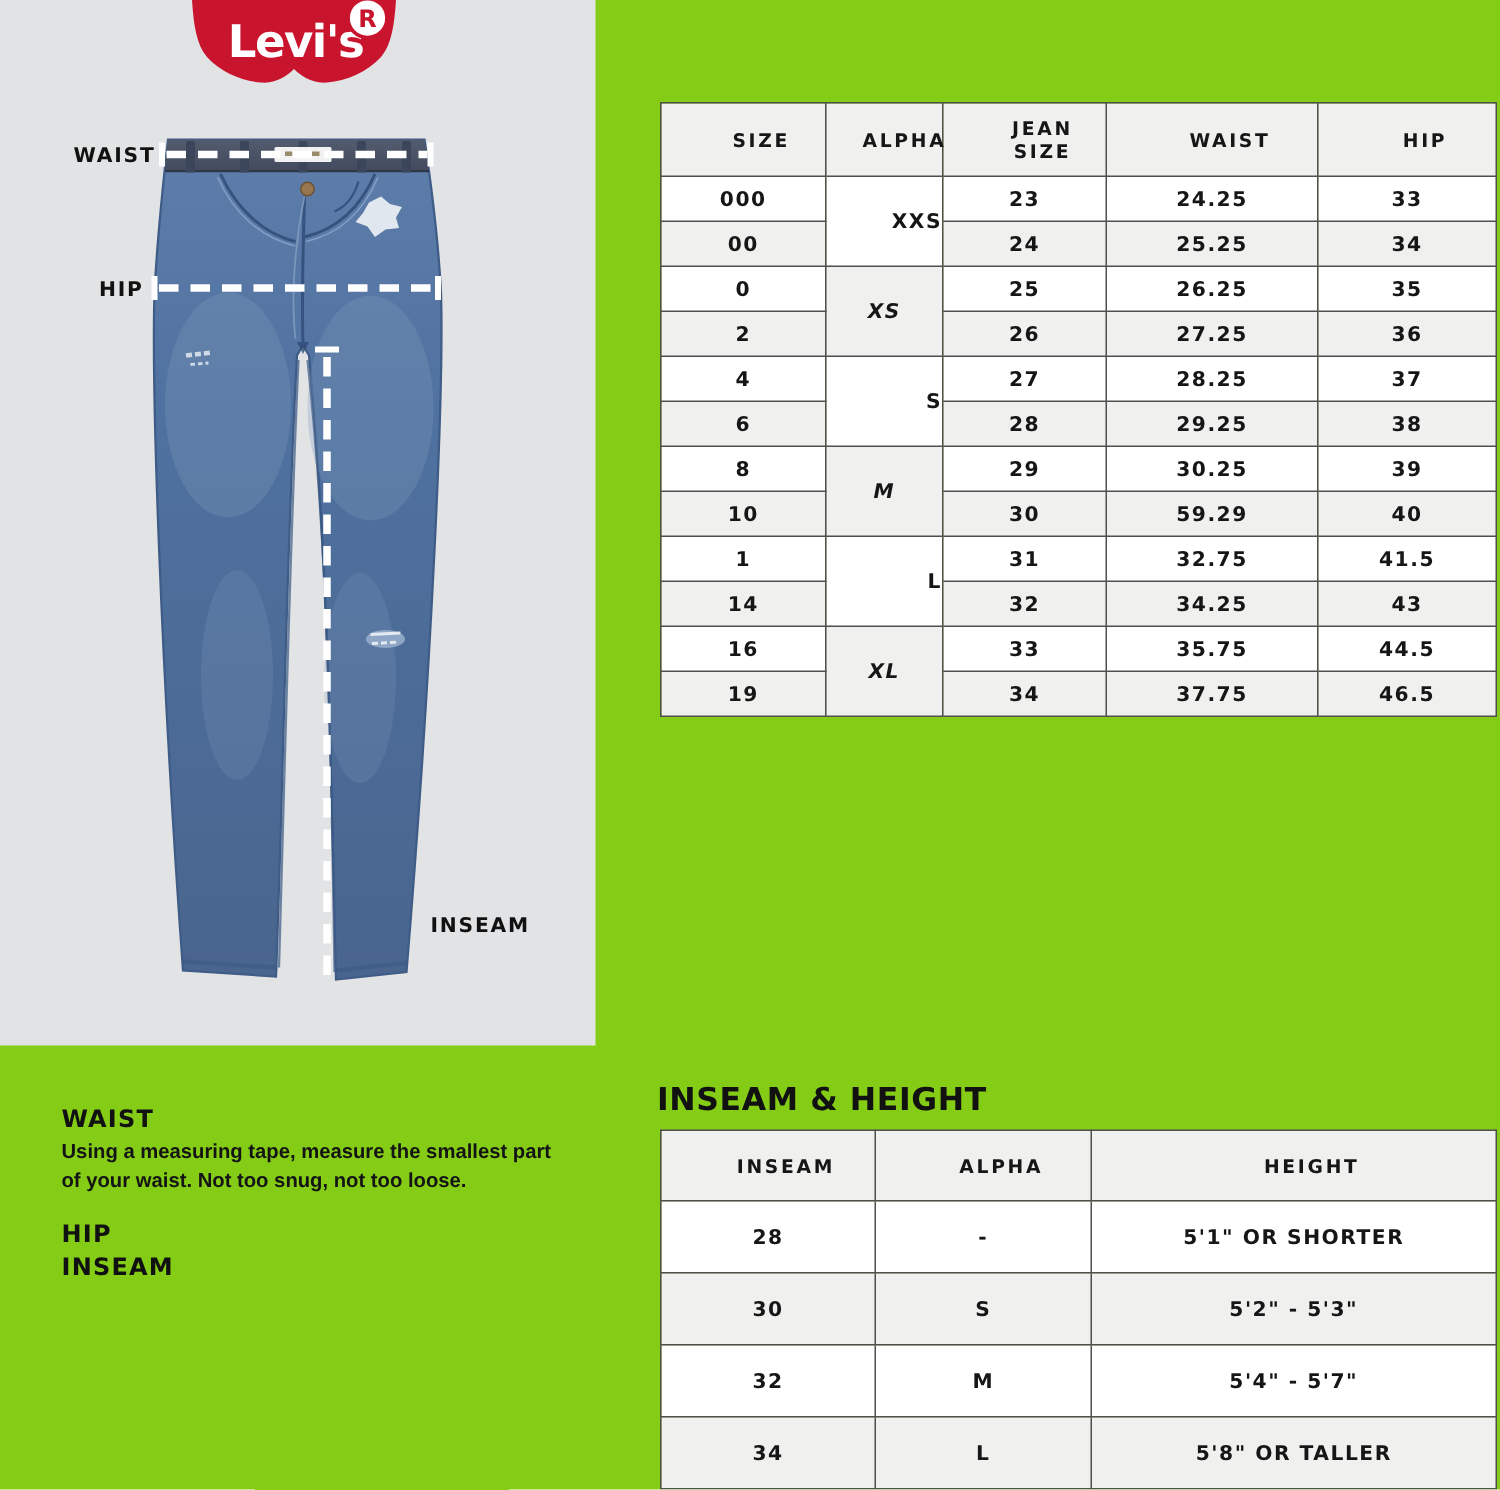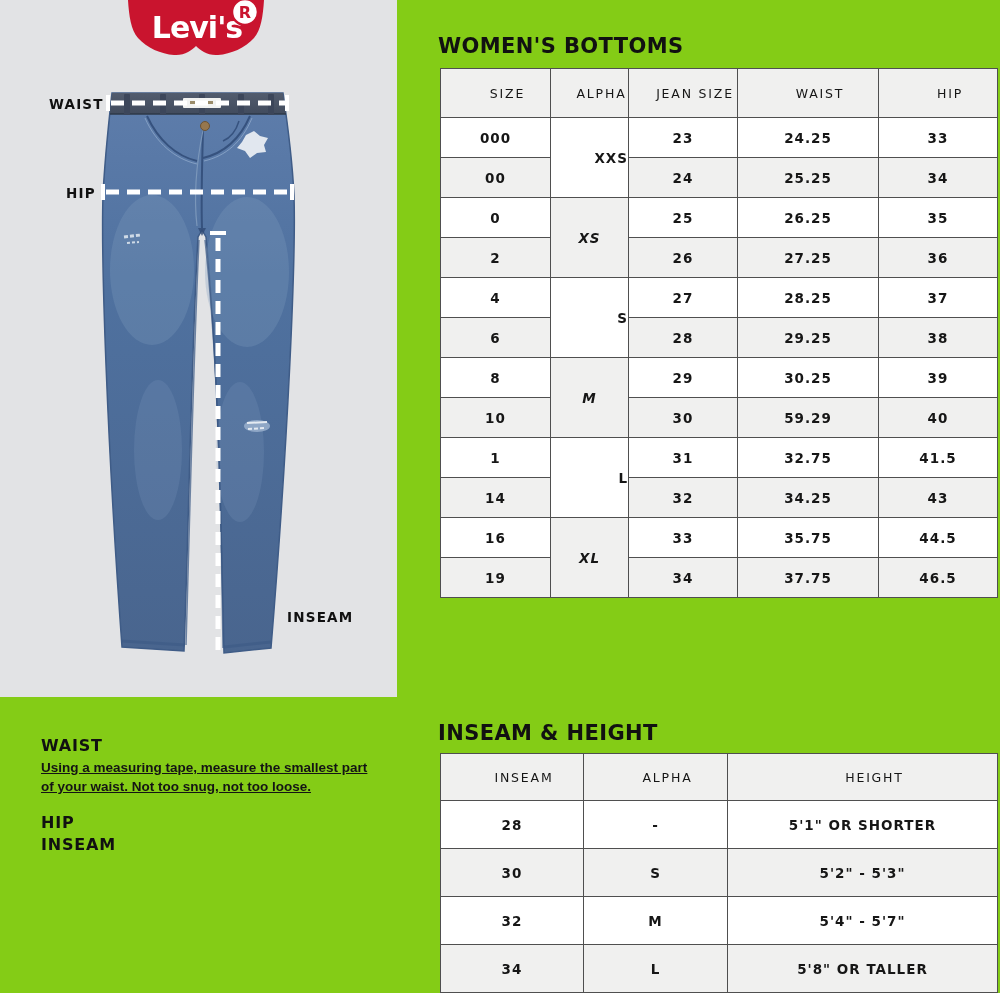--- a/index.html
+++ b/index.html
@@ -20,36 +20,36 @@
              letter-spacing:0.4px;color:#111;line-height:22px;}
   .t1-title{top:35px;}
   .t2-title{top:722px;text-align:right;}
 
   
   table{position:absolute;left:440px;border-collapse:collapse;table-layout:fixed;
         font-family:"DejaVu Sans","Liberation Sans",sans-serif;}
   .t1{top:68px;width:557px;}
   .t2{top:753px;width:557px;}
   td,th{border:1px solid #4f4f4f;text-align:center;vertical-align:middle;padding:0;}
-  th{font-size:12.5px;font-weight:normal;letter-spacing:1.8px;background:#f0f0ef;color:#161616;padding-left:24px;}
+  th{font-size:12.5px;font-weight:bold;letter-spacing:1.8px;background:#f0f0ef;color:#161616;padding-left:24px;}
   td{font-size:13.5px;font-weight:bold;letter-spacing:1px;color:#161616;}
   .t1 thead tr{height:49px;}
-  .t1 tbody tr{height:40px;}
+  .t1 tbody tr{height:30px;}
   .t2 thead tr{height:47px;}
   .t2 tbody tr{height:48px;}
   tr.row-w td{background:#ffffff;}
   tr.row-g td{background:#f0f0ef;text-align:center;}
   td.alpha-w{background:#ffffff !important;text-align:right;}
   td.alpha-g{background:#f0f0ef !important;font-style:italic;}
 
   
   .guide{position:absolute;left:41px;top:736px;width:380px;}
   .guide h3{margin:0 0 3px 0;font-size:16px;font-weight:800;letter-spacing:0.8px;color:#111;}
   .guide p{margin:0 0 17px 0;font-size:13.5px;line-height:1.42;font-weight:600;
-           font-family:"Liberation Sans",sans-serif;color:#141414;white-space:pre-line;text-decoration:underline;}
+           font-family:"Liberation Sans",sans-serif;color:#141414;white-space:pre-line;}
 </style>
 </head>
 <body>
 
 <div class="stage">
 
   <section class="photo-panel">
 
     <svg class="logo-svg" viewBox="0 0 140 60">
       <path fill="#c9142e" d="M0,0 L136,0 C135,16 133,30 126,38 C117,48 103,54 90,55 C80,56 72,50 68,46 C64,50 56,56 46,55 C33,54 19,48 10,38 C3,30 1,16 0,0 Z"></path>
@@ -122,21 +122,20 @@
       <line x1="106" y1="192" x2="290" y2="192" stroke="#ffffff" stroke-width="5" stroke-dasharray="13 8"></line>
       <rect x="210" y="231" width="16" height="4" fill="#ffffff"></rect>
       <line x1="218" y1="238" x2="218" y2="650" stroke="#ffffff" stroke-width="5" stroke-dasharray="13 8"></line>
     </svg>
 
     <div class="m-label waist">WAIST</div>
     <div class="m-label hip">HIP</div>
     <div class="m-label inseam">INSEAM</div>
   </section>
 
-  <h2 class="sec-title t1-title">WOMEN'S BOTTOMS</h2>
 
   <table class="t1">
     <colgroup>
         <col style="width:110px">
         <col style="width:78px">
         <col style="width:109px">
         <col style="width:141px">
         <col style="width:119px">
       </colgroup>
     <thead>

